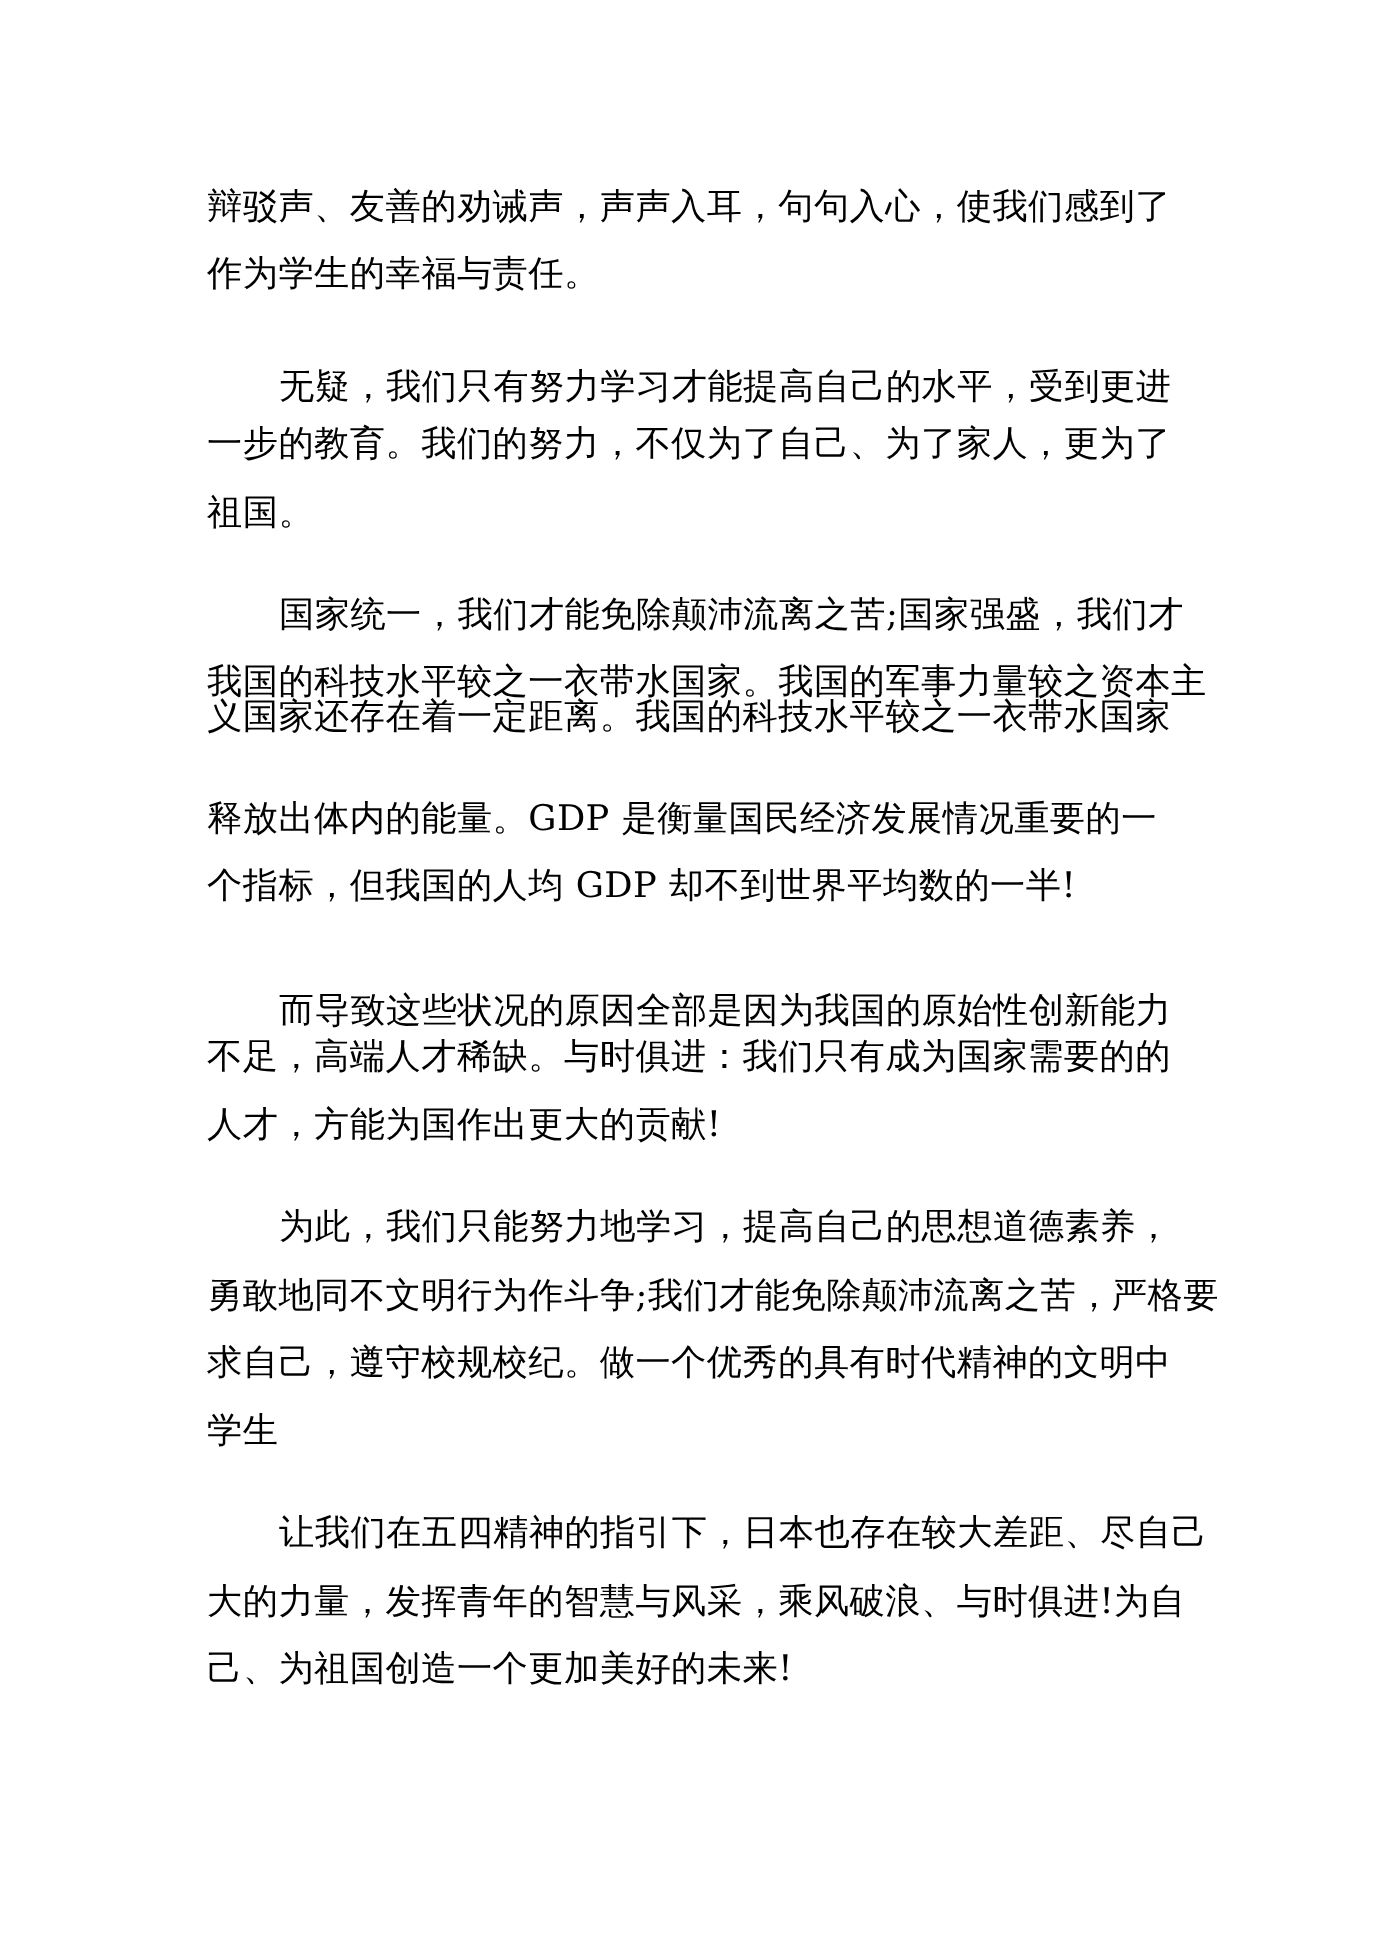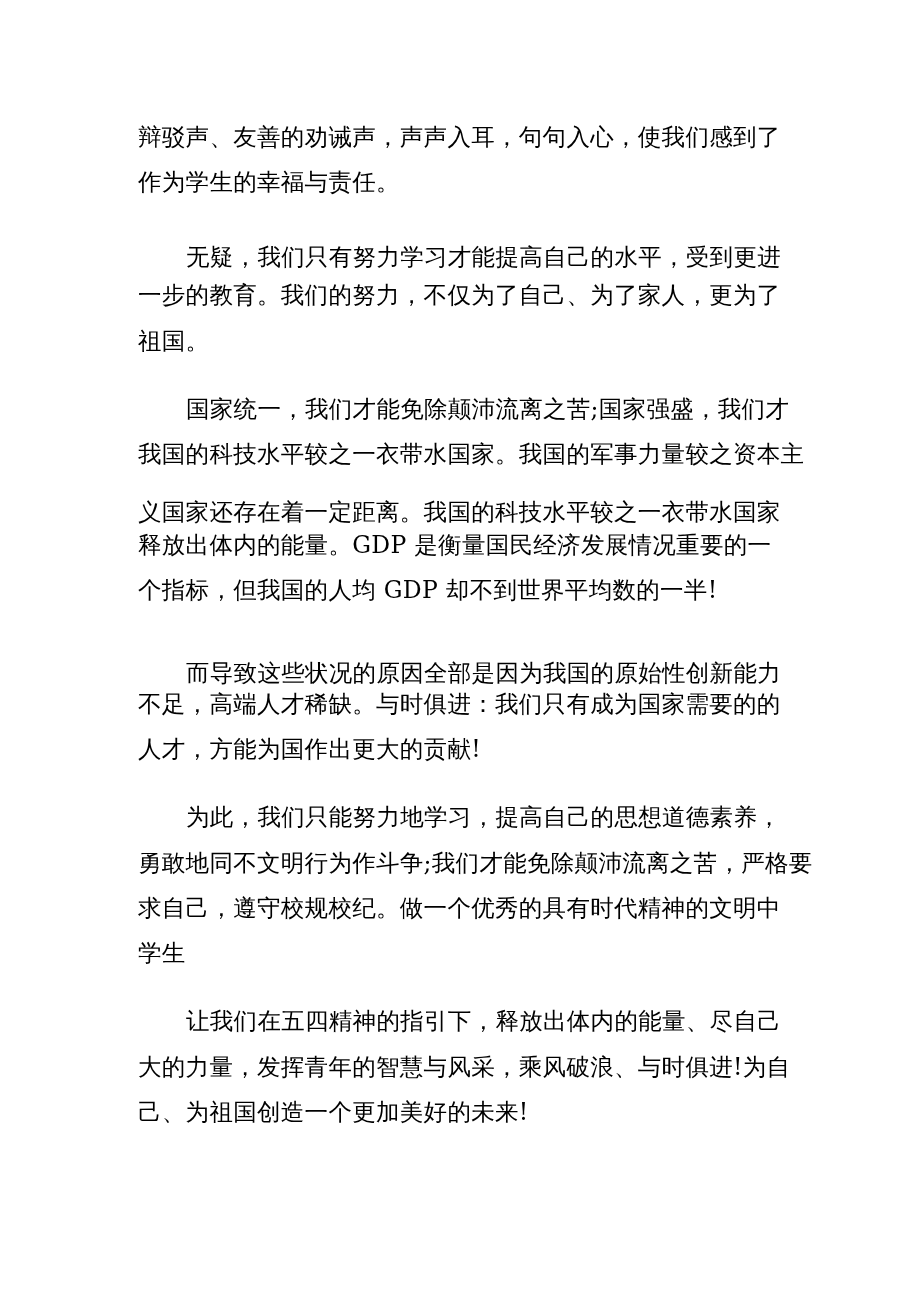--- a/index.html
+++ b/index.html
@@ -46,37 +46,37 @@
 
   <div>
     <div class="line indent" style="top:240px">无疑，我们只有努力学习才能提高自己的水平，受到更进</div>
     <div class="line" style="top:278px">一步的教育。我们的努力，不仅为了自己、为了家人，更为了</div>
     <div class="line" style="top:324px">祖国。</div>
   </div>
 
   <div>
     <div class="line indent" style="top:392px">国家统一，我们才能免除颠沛流离之苦;国家强盛，我们才</div>
     <div class="line" style="top:437px">我国的科技水平较之一衣带水国家。我国的军事力量较之资本主</div>
-    <div class="line" style="top:495px">义国家还存在着一定距离。我国的科技水平较之一衣带水国家</div>
+    <div class="line" style="top:460px">义国家还存在着一定距离。我国的科技水平较之一衣带水国家</div>
     <div class="line" style="top:528px">释放出体内的能量。GDP 是衡量国民经济发展情况重要的一</div>
     <div class="line" style="top:573px">个指标，但我国的人均 GDP 却不到世界平均数的一半!</div>
   </div>
 
   <div>
     <div class="line indent" style="top:656px">而导致这些状况的原因全部是因为我国的原始性创新能力</div>
     <div class="line" style="top:687px">不足，高端人才稀缺。与时俱进：我们只有成为国家需要的的</div>
     <div class="line" style="top:732px">人才，方能为国作出更大的贡献!</div>
   </div>
 
   <div>
     <div class="line indent" style="top:800px">为此，我们只能努力地学习，提高自己的思想道德素养，</div>
     <div class="line" style="top:846px">勇敢地同不文明行为作斗争;我们才能免除颠沛流离之苦，严格要</div>
     <div class="line" style="top:891px">求自己，遵守校规校纪。做一个优秀的具有时代精神的文明中</div>
     <div class="line" style="top:936px">学生</div>
   </div>
 
   <div>
-    <div class="line indent" style="top:1004px">让我们在五四精神的指引下，释放出体内的能量、尽自己</div>
+    <div class="line indent" style="top:1004px">让我们在五四精神的指引下，日本也存在较大差距、尽自己</div>
     <div class="line" style="top:1050px">大的力量，发挥青年的智慧与风采，乘风破浪、与时俱进!为自</div>
     <div class="line" style="top:1095px">己、为祖国创造一个更加美好的未来!</div>
   </div>
 
 </div>
 
 </body></html>

